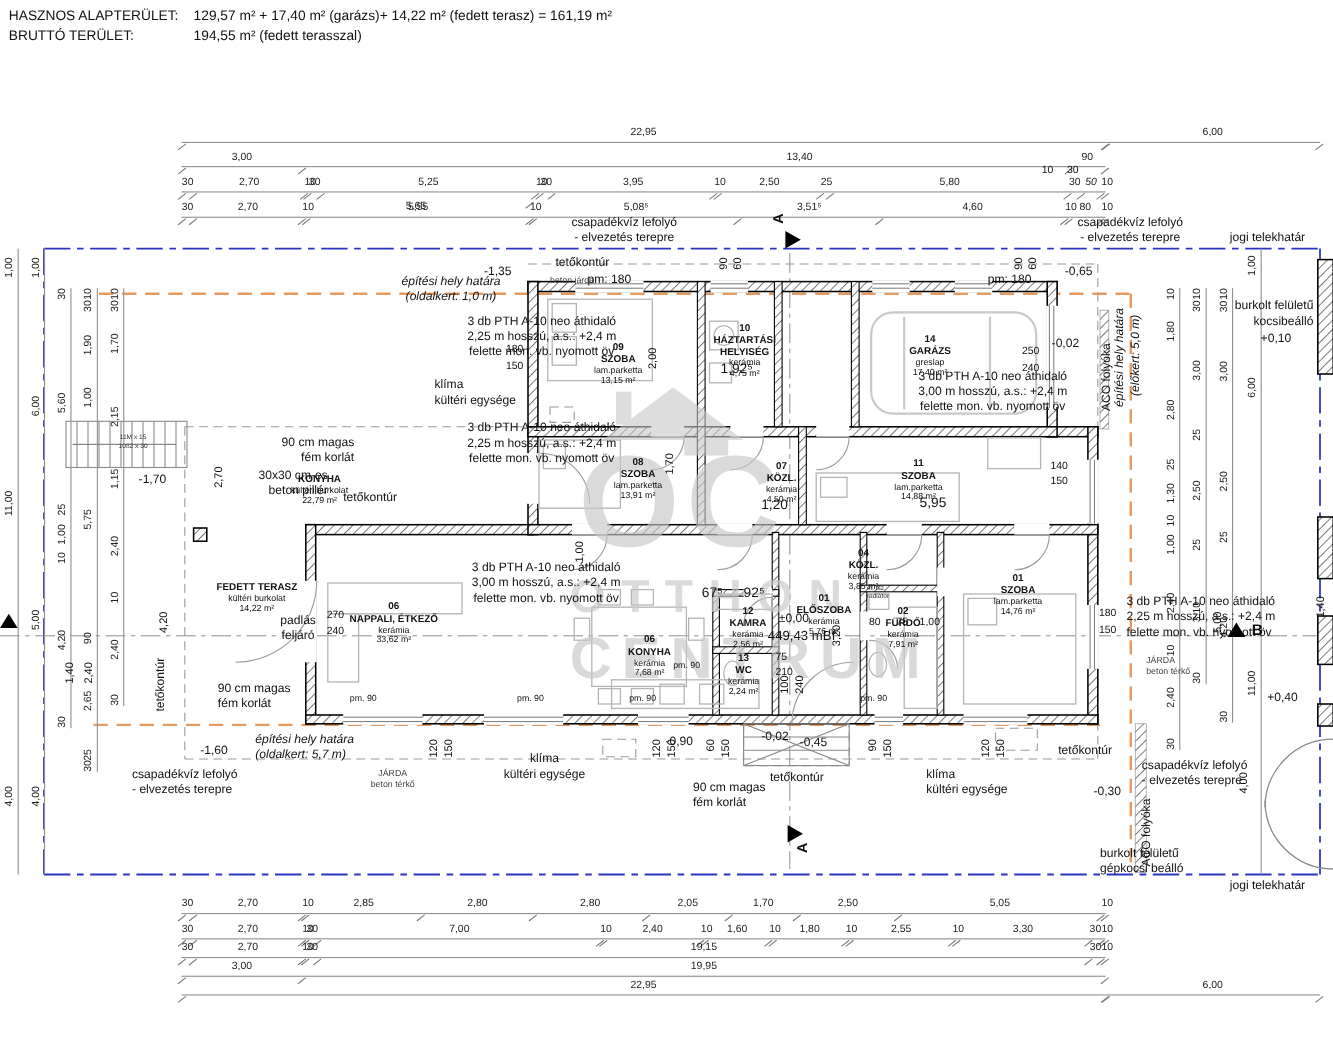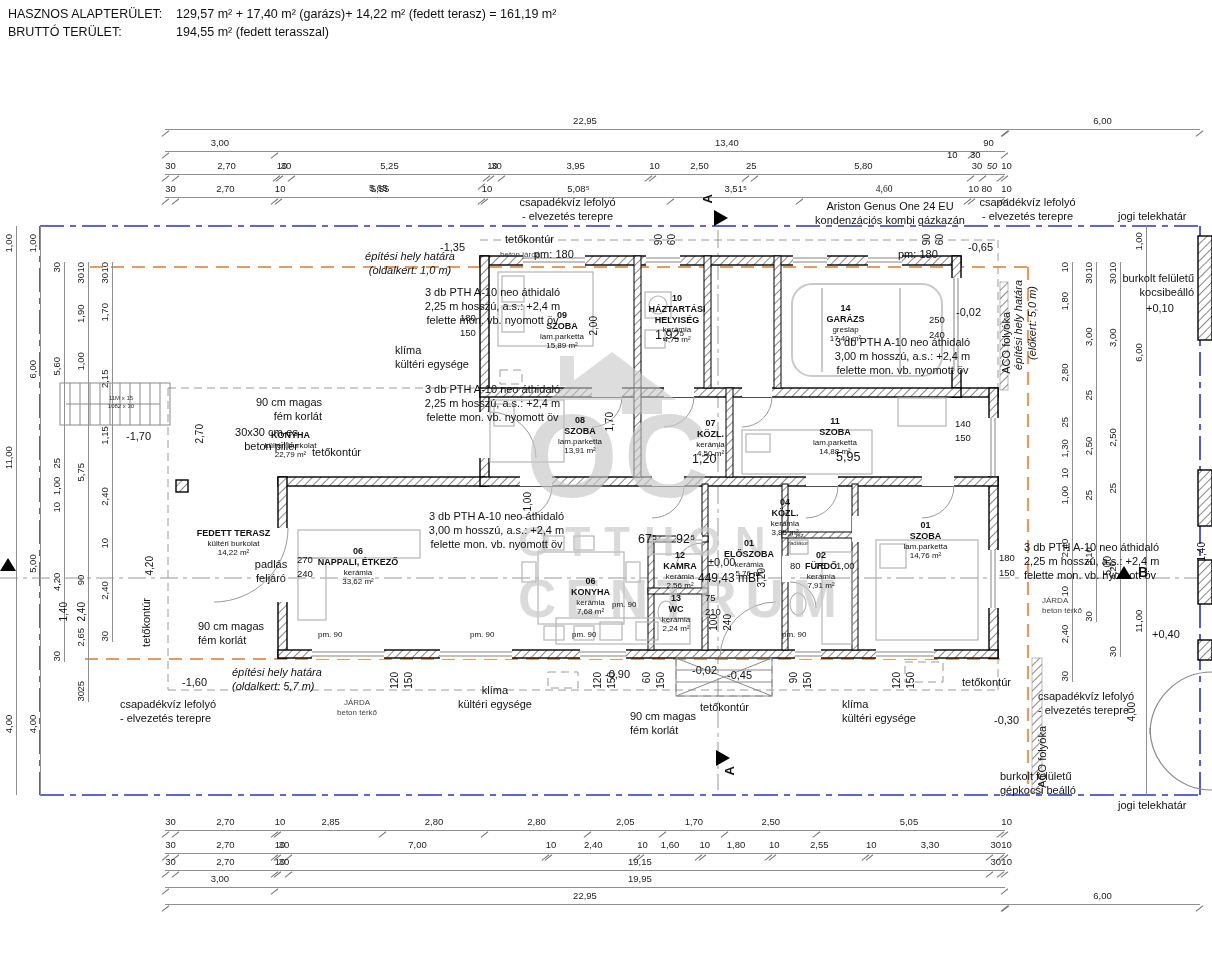--- a/index.html
+++ b/index.html
@@ -301,21 +301,21 @@
   <span class="pd" style="left:947px;top:149px">10</span>
   <span class="pd" style="left:970px;top:149px">30</span>
   <div class="dimrow" style="left:165px;top:183px;width:840px">
       <span class="dseg" style="flex-grow: 0.3;">30</span>
       <span class="dseg" style="flex-grow: 2.7;">2,70</span>
       <span class="dseg" style="flex-grow: 0.1;">10</span>
       <span class="dseg" style="flex-grow: 5.55;">5,55</span>
       <span class="dseg" style="flex-grow: 0.1;">10</span>
       <span class="dseg" style="flex-grow: 5.08;">5,08⁵</span>
       <span class="dseg" style="flex-grow: 3.51;">3,51⁵</span>
-      <span class="dseg" style="flex-grow: 4.6; font-family: Liberation Serif, serif;">4,60</span>
+      <span class="dseg" style="flex-grow: 4.6;">4,60</span>
       <span class="dseg" style="flex-grow: 0.1;">10</span>
       <span class="dseg" style="flex-grow: 0.8;">80</span>
       <span class="dseg" style="flex-grow: 0.1;">10</span>
     </div>
 
   <div class="dimrow" style="left:165px;top:816px;width:840px">
       <span class="dseg" style="flex-grow: 0.3;">30</span>
       <span class="dseg" style="flex-grow: 2.7;">2,70</span>
       <span class="dseg" style="flex-grow: 0.1;">10</span>
       <span class="dseg" style="flex-grow: 2.85;">2,85</span>
@@ -492,21 +492,21 @@
   <div class="room" style="left:505px;top:415px;width:150px">
     <span class="n">08</span>
     <span class="n">SZOBA</span>
     <span class="m">lam.parketta</span>
     <span class="m">13,91 m²</span>
   </div>
   <div class="room" style="left:502px;top:310px;width:120px">
     <span class="n">09</span>
     <span class="n">SZOBA</span>
     <span class="m">lam.parketta</span>
-    <span class="m">15,89 m²</span>
+    <span class="m">13,15 m²</span>
   </div>
   <div class="room" style="left:638px;top:293px;width:78px">
     <span class="n">10</span>
     <span class="n" style="white-space:normal">HÁZTARTÁSI HELYISÉG</span>
     <span class="m">kerámia</span>
     <span class="m">4,75 m²</span>
   </div>
   <div class="room" style="left:775px;top:416px;width:120px">
     <span class="n">11</span>
     <span class="n">SZOBA</span>
@@ -553,24 +553,20 @@
   <div class="a" style="left:120px;top:698px">
     <div>csapadékvíz lefolyó</div>
     <div>- elvezetés terepre</div>
   </div>
   <div class="a" style="left:1038px;top:690px">
     <div>csapadékvíz lefolyó</div>
     <div>- elvezetés terepre</div>
   </div>
   <span class="a" style="left:1118px;top:210px">jogi telekhatár</span>
   <span class="a" style="left:1118px;top:799px">jogi telekhatár</span>
-  <div class="a ctr" style="left:790px;top:200px;width:200px">
-    <div>Ariston Genus One 24 EU</div>
-    <div>kondenzációs kombi gázkazán</div>
-  </div>
   <span class="a" style="left:505px;top:233px">tetőkontúr</span>
   <span class="a" style="left:312px;top:446px">tetőkontúr</span>
   <span class="a" style="left:700px;top:701px">tetőkontúr</span>
   <span class="a" style="left:962px;top:676px">tetőkontúr</span>
   <span class="rot" style="left:140px;top:598px;font-size:11px">tetőkontúr</span>
   <div class="a ctr it" style="left:330px;top:250px;width:160px">
     <div>építési hely határa</div>
     <div>(oldalkert: 1,0 m)</div>
   </div>
   <div class="a it" style="left:232px;top:666px">

